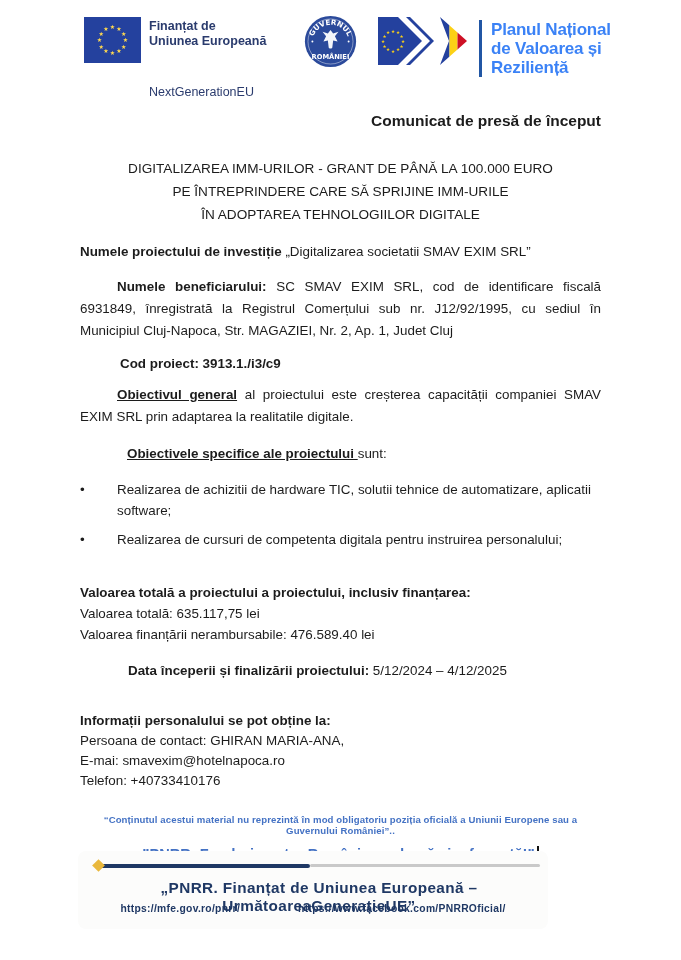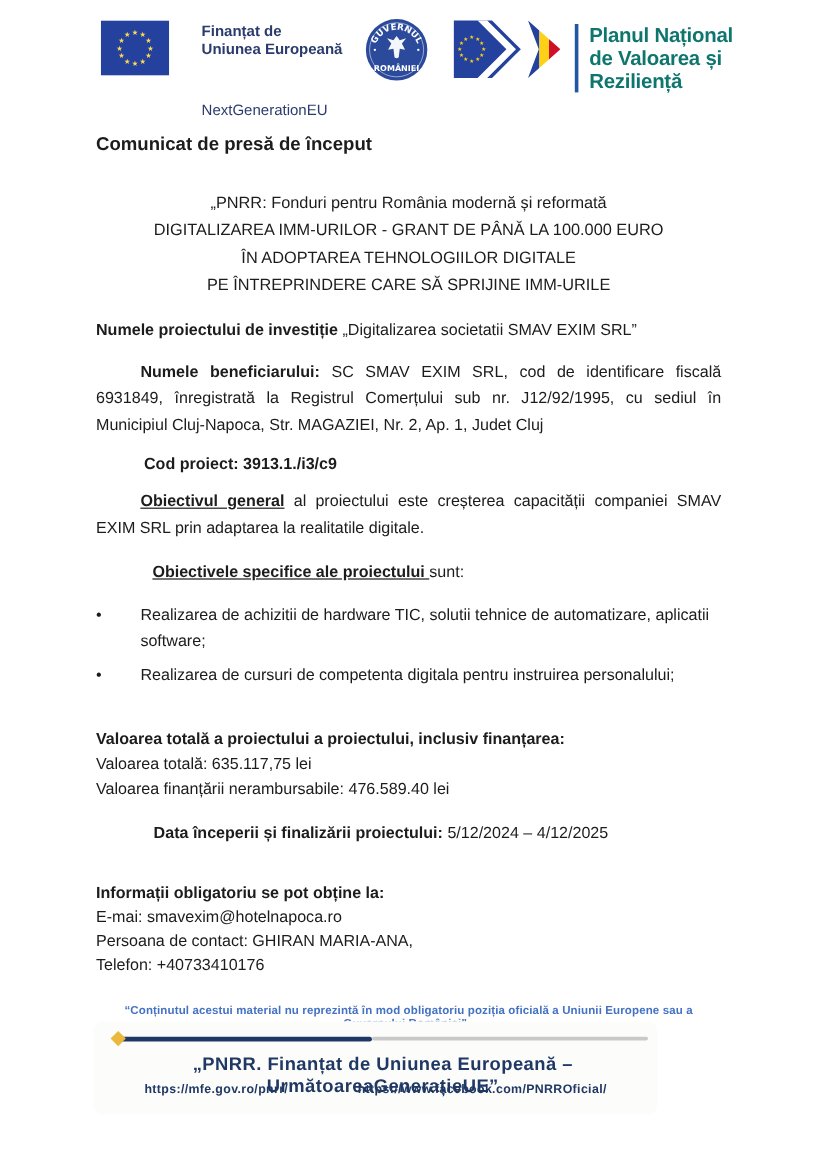--- a/index.html
+++ b/index.html
@@ -6,32 +6,32 @@
   html,body { margin:0; padding:0; background:#e9e9e9; }
   .page {
     position:relative; width:681px; height:960px; margin:0 auto;
     background:#ffffff; overflow:hidden;
     font-family:"Liberation Sans", sans-serif; color:#1c1c1c;
   }
 
   
   .hdr { position:absolute; top:0; left:0; right:0; height:90px; }
   .eu-flag { position:absolute; left:84px; top:17px; }
-  .eu-text { position:absolute; left:168px; top:19px; font-size:12.5px; line-height:15px;
+  .eu-text { position:absolute; left:149px; top:19px; font-size:12.5px; line-height:15px;
              color:#2a3b6d; font-weight:bold; }
   .eu-text .reg { font-weight:normal;margin-top:36px; }
   .gov-seal { position:absolute; left:304px; top:15px; }
   .pnrr-arrows { position:absolute; left:378px; top:16px; }
   .pnrr-text { position:absolute; left:479px; top:20px; border-left:3px solid #2156a4;
-               padding-left:9px; font-size:17px; font-weight:600; color:#0f766e;
+               padding-left:9px; font-size:17px; font-weight:600; color:#3b82f6;
                line-height:19px; letter-spacing:-0.2px; }
 
   
   .content { position:absolute; left:80px; width:521px; top:112px; font-size:13.4px; }
-  .doc-title { text-align:left; font-weight:bold; font-size:15.5px; margin:0; }
+  .doc-title { text-align:right; font-weight:bold; font-size:15.5px; margin:0; }
   .heading { margin-top:27px; text-align:center; line-height:23px; font-size:13.6px; }
   .heading .b { font-weight:normal; }
   .proj-line { margin-top:15px; text-align:left; line-height:22px; }
   .para { margin-top:11px; text-align:justify; line-height:22px; }
   .indent { text-indent:37px; }
   .bold { font-weight:bold; }
   .u { text-decoration:underline; }
   .cod { margin-top:12px; padding-left:40px; font-weight:bold; }
   .obj-line { margin-top:15px; line-height:22px;margin-left:47px; }
   .bullets { margin:13px 0 0 0; padding:0; list-style:none; }
@@ -147,24 +147,23 @@
       <div>Planul Național</div>
       <div>de Valoarea și Reziliență</div>
     </div>
   </div>
 
   <div class="content">
 
     <p class="doc-title">Comunicat de presă de început</p>
 
     <div class="heading">
-      <div>„PNRR: Fonduri pentru România modernă și reformată</div>
       <div class="b">DIGITALIZAREA IMM-URILOR - GRANT DE PÂNĂ LA 100.000 EURO</div>
+      <div class="b">PE ÎNTREPRINDERE CARE SĂ SPRIJINE IMM-URILE</div>
       <div class="b">ÎN ADOPTAREA TEHNOLOGIILOR DIGITALE</div>
-      <div class="b">PE ÎNTREPRINDERE CARE SĂ SPRIJINE IMM-URILE</div>
     </div>
 
     <p class="proj-line"><span class="bold">Numele proiectului de investiție</span><span> „Digitalizarea societatii SMAV EXIM SRL”</span></p>
 
     <p class="para indent"><span class="bold">Numele beneficiarului:</span><span> SC SMAV EXIM SRL, cod de identificare fiscală 6931849, înregistrată la Registrul Comerțului sub nr. J12/92/1995, cu sediul în Municipiul Cluj-Napoca, Str. MAGAZIEI, Nr. 2, Ap. 1, Judet Cluj</span></p>
 
     <p class="cod">Cod proiect: 3913.1./i3/c9</p>
 
     <p class="para indent"><span class="bold u">Obiectivul general</span><span> al proiectului este creșterea capacității companiei SMAV EXIM SRL prin adaptarea la realitatile digitale.</span></p>
 
@@ -183,23 +182,23 @@
 
     <div class="val-block">
       <div class="bold">Valoarea totală a proiectului a proiectului, inclusiv finanțarea:</div>
       <div>Valoarea totală: 635.117,75 lei</div>
       <div>Valoarea finanțării nerambursabile: 476.589.40 lei</div>
     </div>
 
     <p class="dates-line"><span class="bold">Data începerii și finalizării proiectului:</span><span> 5/12/2024 – 4/12/2025</span></p>
 
     <div class="info-block">
-      <div class="bold">Informații obligatoriu se pot obține la:</div>
+      <div class="bold">Informații personalului se pot obține la:</div>
+      <div>Persoana de contact: GHIRAN MARIA-ANA,</div>
       <div>E-mai: smavexim@hotelnapoca.ro</div>
-      <div>Persoana de contact: GHIRAN MARIA-ANA,</div>
       <div>Telefon: +40733410176</div>
     </div>
 
     <p class="disclaimer">“Conținutul acestui material nu reprezintă în mod obligatoriu poziția oficială a Uniunii Europene sau a Guvernului României”..</p>
 
     <p class="slogan"><span>”PNRR: Fonduri pentru România modernă și reformată!”</span><span class="caret"></span></p>
   </div>
 
   <div class="footer">
     <div class="rule">

